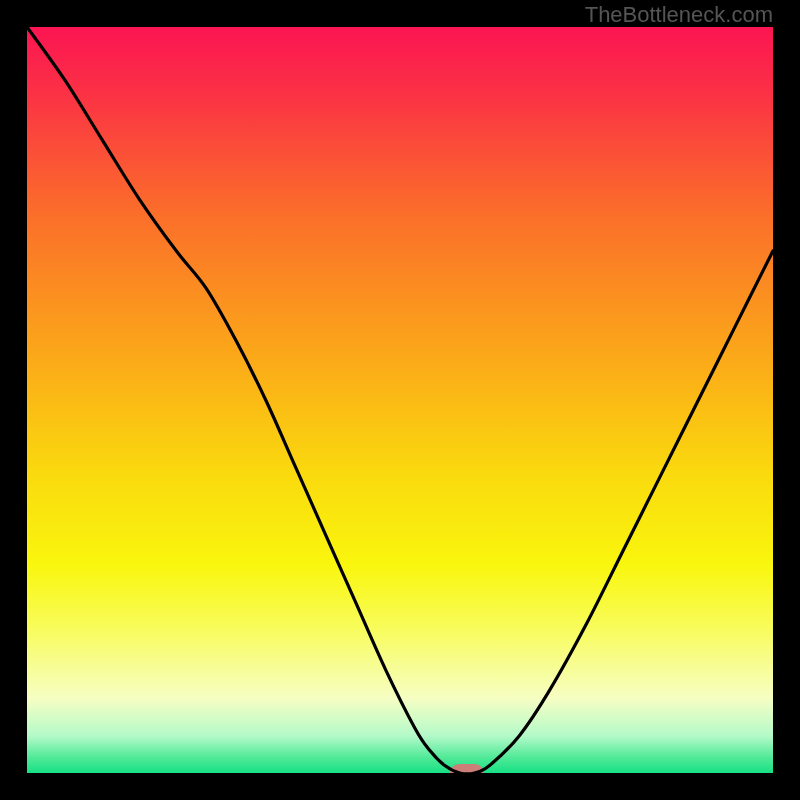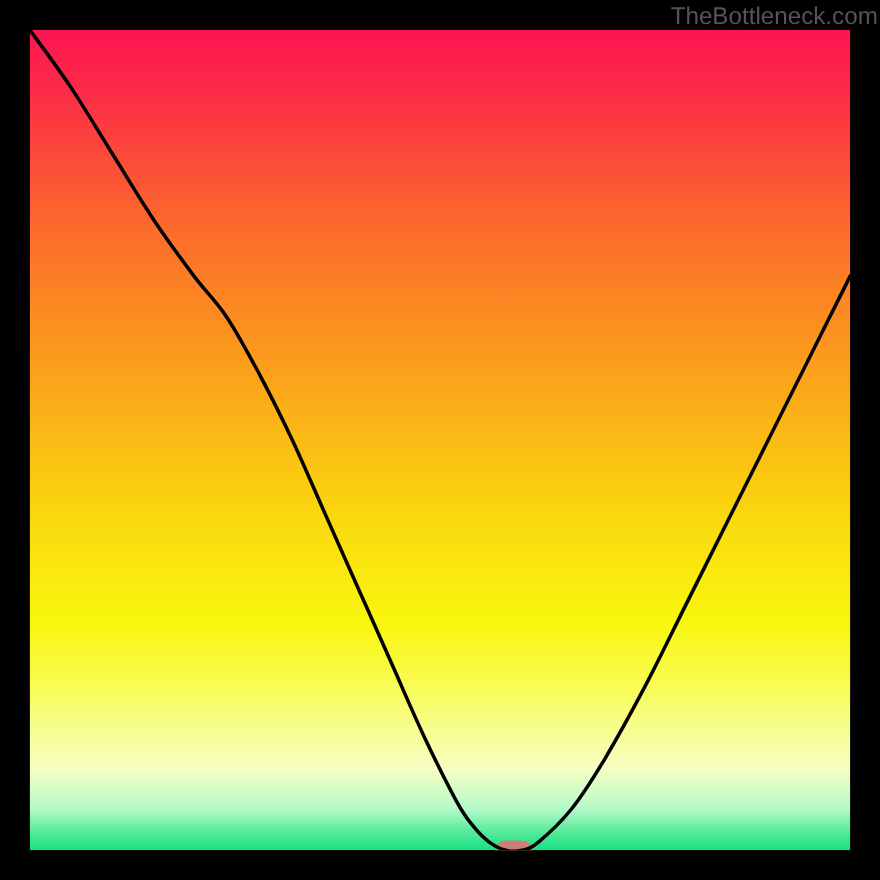--- a/index.html
+++ b/index.html
@@ -12,21 +12,21 @@
     overflow: hidden;
   }
   .container {
     position: relative;
     width: 800px;
     height: 800px;
   }
   .attribution {
     position: absolute;
     top: 2px;
-    right: 2px;
+    right: 27px;
     color: #555555;
     font-size: 22px;
     font-weight: 500;
     z-index: 20;
   }
   .plot-wrap {
     position: absolute;
     left: 27px;
     top: 27px;
     width: 746px;

